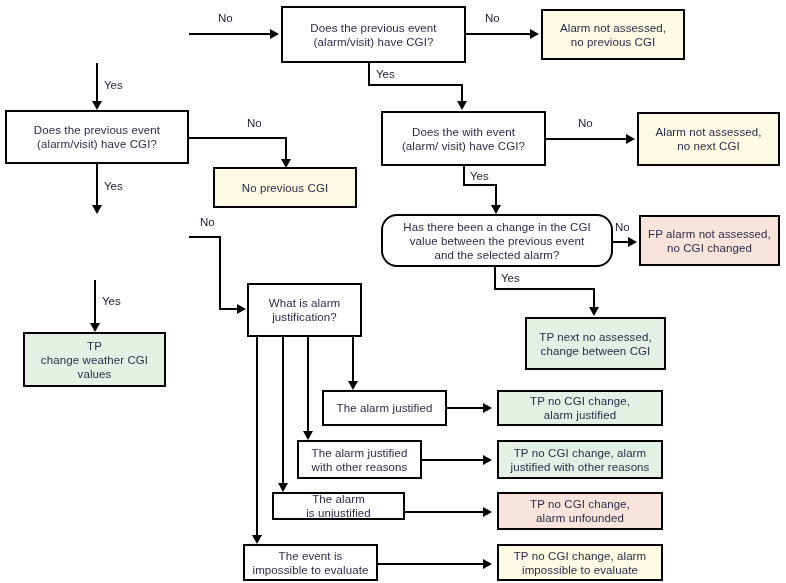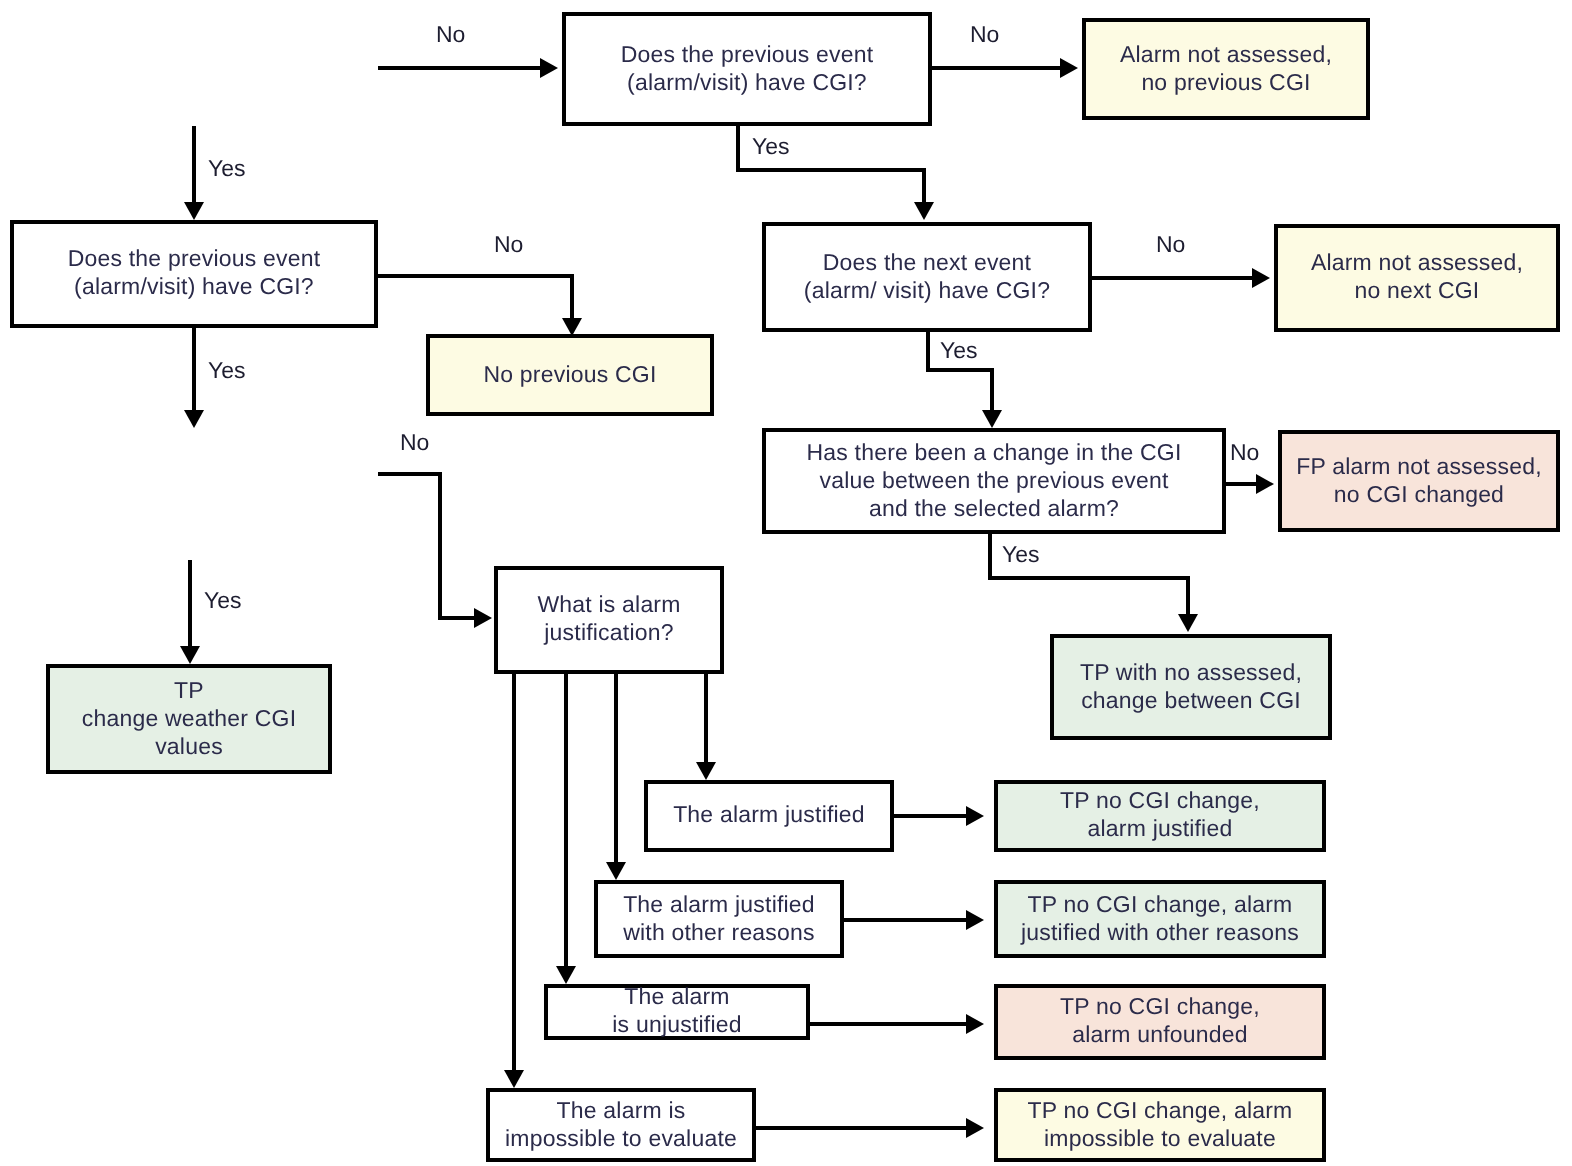--- a/index.html
+++ b/index.html
@@ -70,53 +70,53 @@
 (alarm/visit) have CGI?</div>
 
   <div class="node yellow" style="left:541px;top:9px;width:144px;height:51px;">Alarm not assessed,
 no previous CGI</div>
 
   <div class="node" style="left:5px;top:110px;width:184px;height:54px;">Does the previous event
 (alarm/visit) have CGI?</div>
 
   <div class="node yellow" style="left:213px;top:167px;width:144px;height:41px;">No previous CGI</div>
 
-  <div class="node" style="left:381px;top:111px;width:165px;height:55px;">Does the next event
+  <div class="node" style="left:381px;top:111px;width:165px;height:55px;">Does the with event
 (alarm/ visit) have CGI?</div>
 
   <div class="node yellow" style="left:637px;top:112px;width:143px;height:54px;">Alarm not assessed,
 no next CGI</div>
 
 
-  <div class="node" style="left:381px;top:214px;width:232px;height:53px;">Has there been a change in the CGI
+  <div class="node" style="left:381px;top:214px;width:232px;height:53px;border-radius:16px;">Has there been a change in the CGI
 value between the previous event
 and the selected alarm?</div>
 
   <div class="node pink" style="left:639px;top:215px;width:141px;height:51px;">FP alarm not assessed,
 no CGI changed</div>
 
   <div class="node green" style="left:23px;top:332px;width:143px;height:55px;">TP
 change weather CGI
 values</div>
 
-  <div class="node green" style="left:525px;top:317px;width:141px;height:53px;">TP with no assessed,
+  <div class="node green" style="left:525px;top:317px;width:141px;height:53px;">TP next no assessed,
 change between CGI</div>
 
   <div class="node" style="left:247px;top:283px;width:115px;height:54px;">What is alarm
 justification?</div>
 
   <div class="node" style="left:322px;top:390px;width:125px;height:36px;">The alarm justified</div>
 
   <div class="node" style="left:297px;top:440px;width:125px;height:39px;">The alarm justified
 with other reasons</div>
 
   <div class="node" style="left:272px;top:492px;width:133px;height:28px;">The alarm
 is unjustified</div>
 
-  <div class="node" style="left:243px;top:544px;width:135px;height:37px;">The alarm is
+  <div class="node" style="left:243px;top:544px;width:135px;height:37px;">The event is
 impossible to evaluate</div>
 
   <div class="node green" style="left:497px;top:390px;width:166px;height:36px;">TP no CGI change,
 alarm justified</div>
 
   <div class="node green" style="left:497px;top:440px;width:166px;height:39px;">TP no CGI change, alarm
 justified with other reasons</div>
 
   <div class="node pink" style="left:497px;top:492px;width:166px;height:38px;">TP no CGI change,
 alarm unfounded</div>

